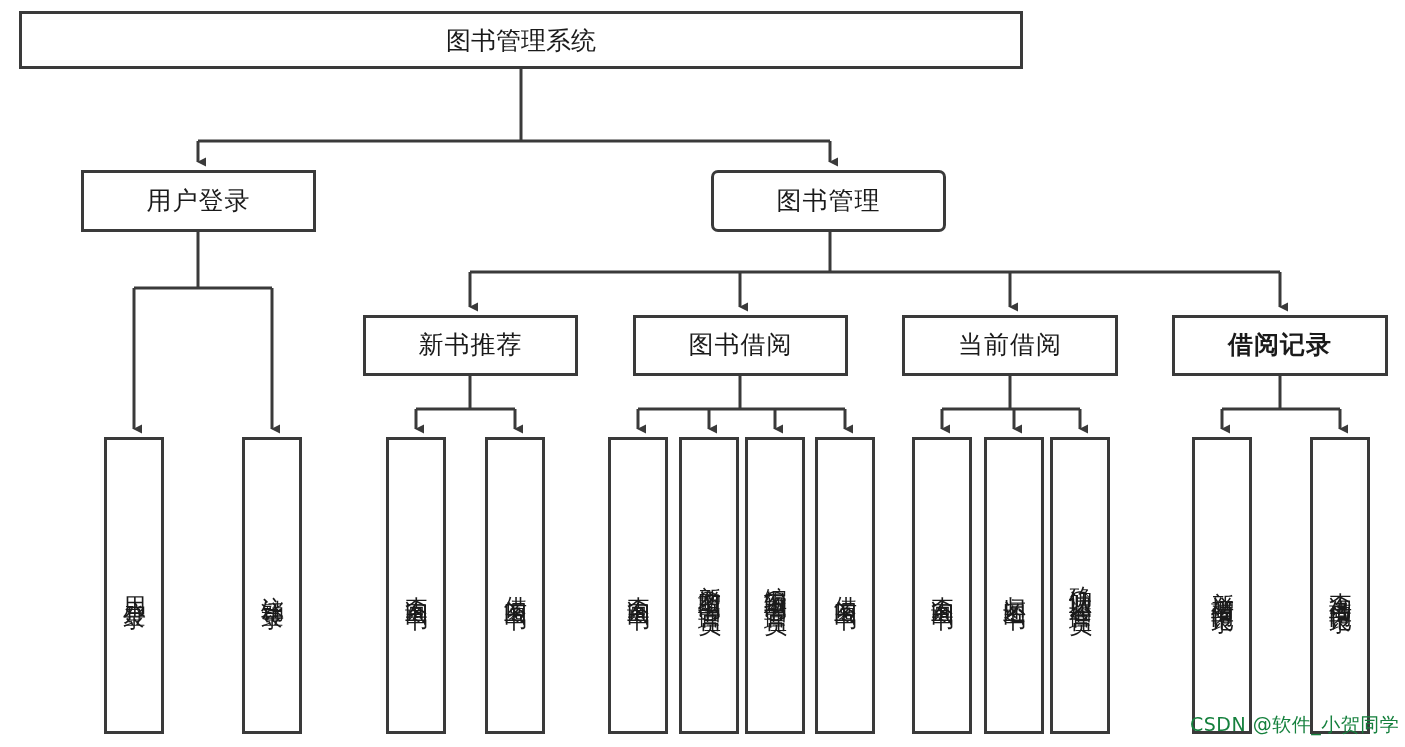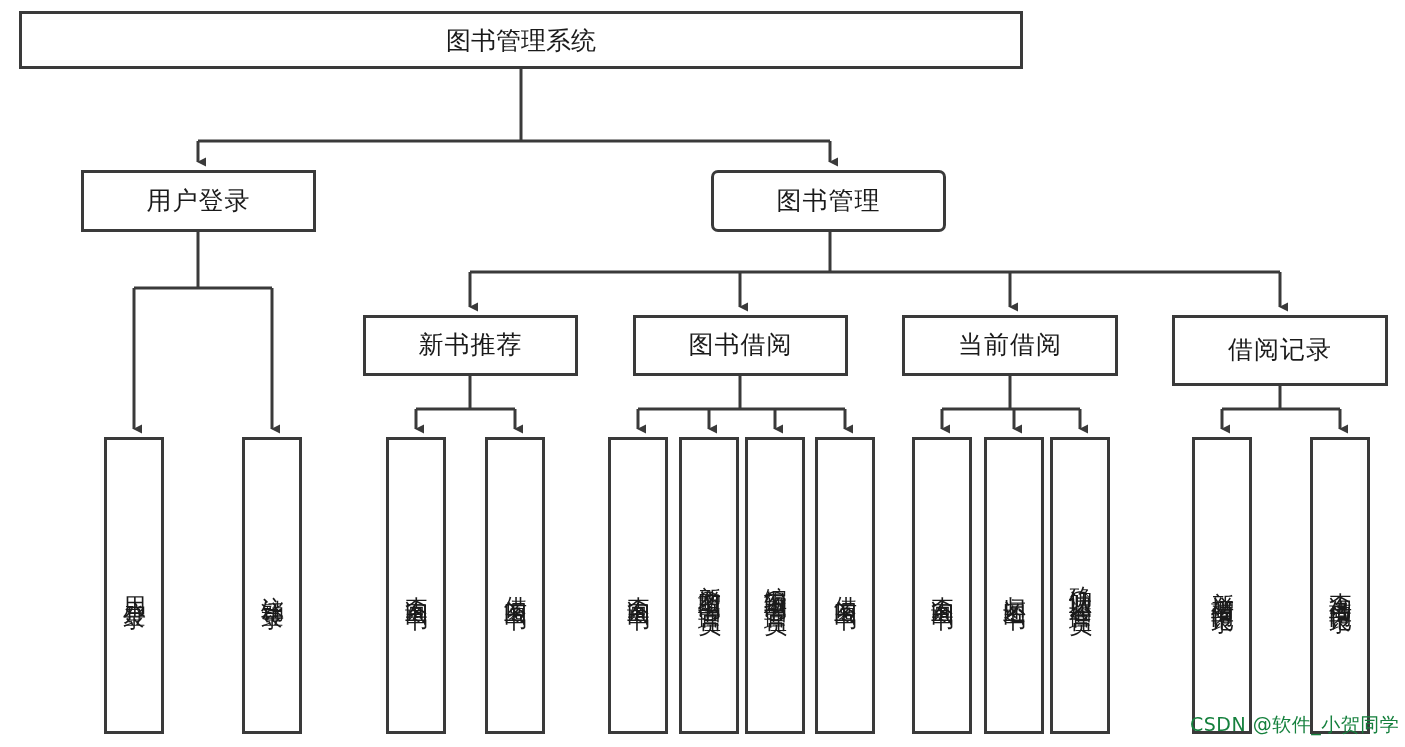--- a/index.html
+++ b/index.html
@@ -136,21 +136,21 @@
 
   <div class="node h" style="left:363px;top:315px;width:215px;height:61px;">
     <span>新书推荐</span>
   </div>
   <div class="node h" style="left:902px;top:315px;width:216px;height:61px;">
     <span>当前借阅</span>
   </div>
   <div class="node h" style="left:633px;top:315px;width:215px;height:61px;">
     <span>图书借阅</span>
   </div>
-  <div class="node h" style="left:1172px;top:315px;width:216px;height:71px;">
+  <div class="node h" style="left:1172px;top:315px;width:216px;height:61px;font-weight:bold;">
     <span>借阅记录</span>
   </div>
 
   <div class="node leaf" style="left:104px;top:437px;width:60px;height:297px;">
     <span class="vtext">用户登录</span>
   </div>
   <div class="node leaf" style="left:242px;top:437px;width:60px;height:297px;">
     <span class="vtext">注销登录</span>
   </div>
 

